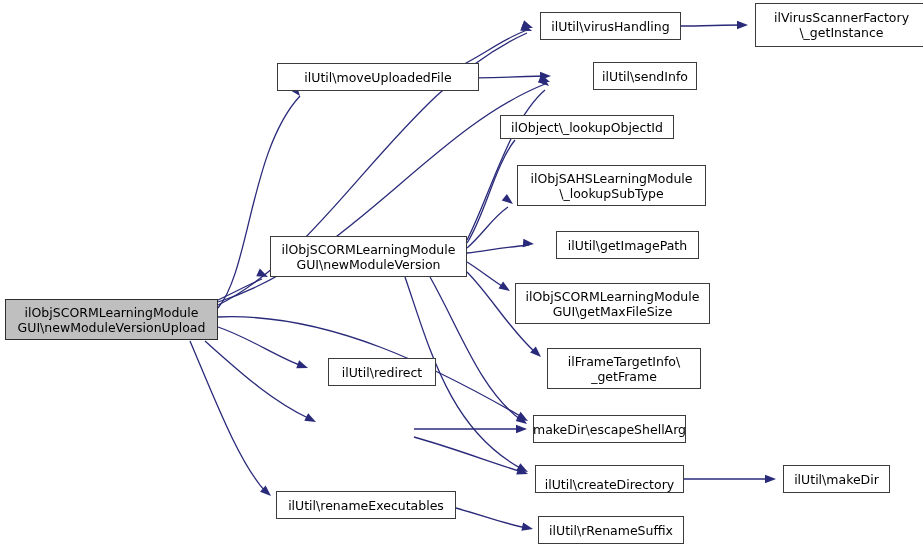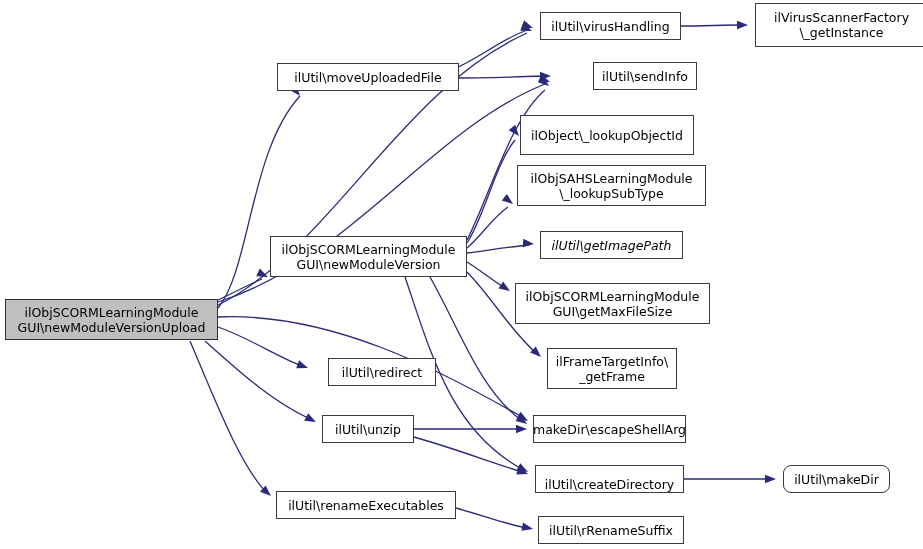--- a/index.html
+++ b/index.html
@@ -95,35 +95,34 @@
       <polygon points="0,0 -11,-4.2 -11,4.2" fill="#2a2a7a" transform="translate(527,429) rotate(0)"></polygon>
       <path d="M 414 437 C 450 447, 490 462, 522 472" fill="none" stroke="#2a2a7a" stroke-width="1.3"></path>
       <polygon points="0,0 -11,-4.2 -11,4.2" fill="#2a2a7a" transform="translate(528,474) rotate(18)"></polygon>
       <path d="M 456 508 C 485 516, 505 524, 527 528" fill="none" stroke="#2a2a7a" stroke-width="1.3"></path>
       <polygon points="0,0 -11,-4.2 -11,4.2" fill="#2a2a7a" transform="translate(533,529) rotate(12)"></polygon>
       <path d="M 684 479 C 710 479, 745 479, 770 479" fill="none" stroke="#2a2a7a" stroke-width="1.3"></path>
       <polygon points="0,0 -11,-4.2 -11,4.2" fill="#2a2a7a" transform="translate(776,479) rotate(0)"></polygon>
     </svg>
 <div class="node highlight" style="left: 5px; top: 299px; width: 213px; height: 41px;"><span class="node-label">ilObjSCORMLearningModule
 GUI\newModuleVersionUpload</span></div>
-    <div class="node" style="left: 277px; top: 63px; width: 182px; height: 28px;"><span class="node-label">ilUtil\moveUploadedFile</span></div>
+    <div class="node" style="left: 277px; top: 63px; width: 202px; height: 28px;"><span class="node-label">ilUtil\moveUploadedFile</span></div>
     <div class="node" style="left: 270px; top: 236px; width: 197px; height: 41px;"><span class="node-label">ilObjSCORMLearningModule
 GUI\newModuleVersion</span></div>
     <div class="node" style="left: 328px; top: 358px; width: 108px; height: 28px;"><span class="node-label">ilUtil\redirect</span></div>
-    <div class="node" style="left: 322px; top: 415px; width: 92px; height: 28px;"><span class="node-label">ilUtil\unzip</span></div>
     <div class="node" style="left: 276px; top: 491px; width: 180px; height: 28px;"><span class="node-label">ilUtil\renameExecutables</span></div>
     <div class="node" style="left: 540px; top: 12px; width: 141px; height: 28px;"><span class="node-label">ilUtil\virusHandling</span></div>
     <div class="node" style="left: 557px; top: 62px; width: 104px; height: 28px; margin-left: 36px;"><span class="node-label">ilUtil\sendInfo</span></div>
-    <div class="node" style="left: 520px; top: 115px; width: 174px; height: 40px;"><span class="node-label">ilObject\_lookupObjectId</span></div>
+    <div class="node" style="left: 500px; top: 115px; width: 174px; height: 24px;"><span class="node-label">ilObject\_lookupObjectId</span></div>
     <div class="node" style="left: 517px; top: 165px; width: 189px; height: 41px;"><span class="node-label">ilObjSAHSLearningModule
 \_lookupSubType</span></div>
-    <div class="node" style="left: 540px; top: 231px; width: 143px; height: 28px; font-style: italic;"><span class="node-label">ilUtil\getImagePath</span></div>
+    <div class="node" style="left: 556px; top: 231px; width: 143px; height: 28px;"><span class="node-label">ilUtil\getImagePath</span></div>
     <div class="node" style="left: 515px; top: 283px; width: 195px; height: 41px;"><span class="node-label">ilObjSCORMLearningModule
 GUI\getMaxFileSize</span></div>
-    <div class="node" style="left: 547px; top: 348px; width: 130px; height: 41px;"><span class="node-label">ilFrameTargetInfo\
+    <div class="node" style="left: 547px; top: 348px; width: 154px; height: 41px;"><span class="node-label">ilFrameTargetInfo\
 _getFrame</span></div>
     <div class="node" style="left: 533px; top: 415px; width: 153px; height: 28px;"><span class="node-label">makeDir\escapeShellArg</span></div>
     <div class="node" style="left: 535px; top: 465px; width: 149px; height: 28px; align-items: flex-end;"><span class="node-label">ilUtil\createDirectory</span></div>
     <div class="node" style="left: 538px; top: 516px; width: 146px; height: 28px; text-align: center;"><span class="node-label">ilUtil\rRenameSuffix</span></div>
     <div class="node" style="left: 755px; top: 3px; width: 173px; height: 44px;"><span class="node-label">ilVirusScannerFactory
 \_getInstance</span></div>
-    <div class="node" style="left: 783px; top: 465px; width: 107px; height: 28px; border-radius: 8px;"><span class="node-label">ilUtil\makeDir</span></div>
+    <div class="node" style="left: 783px; top: 465px; width: 107px; height: 28px;"><span class="node-label">ilUtil\makeDir</span></div>
   </div>
 
 </body></html>

